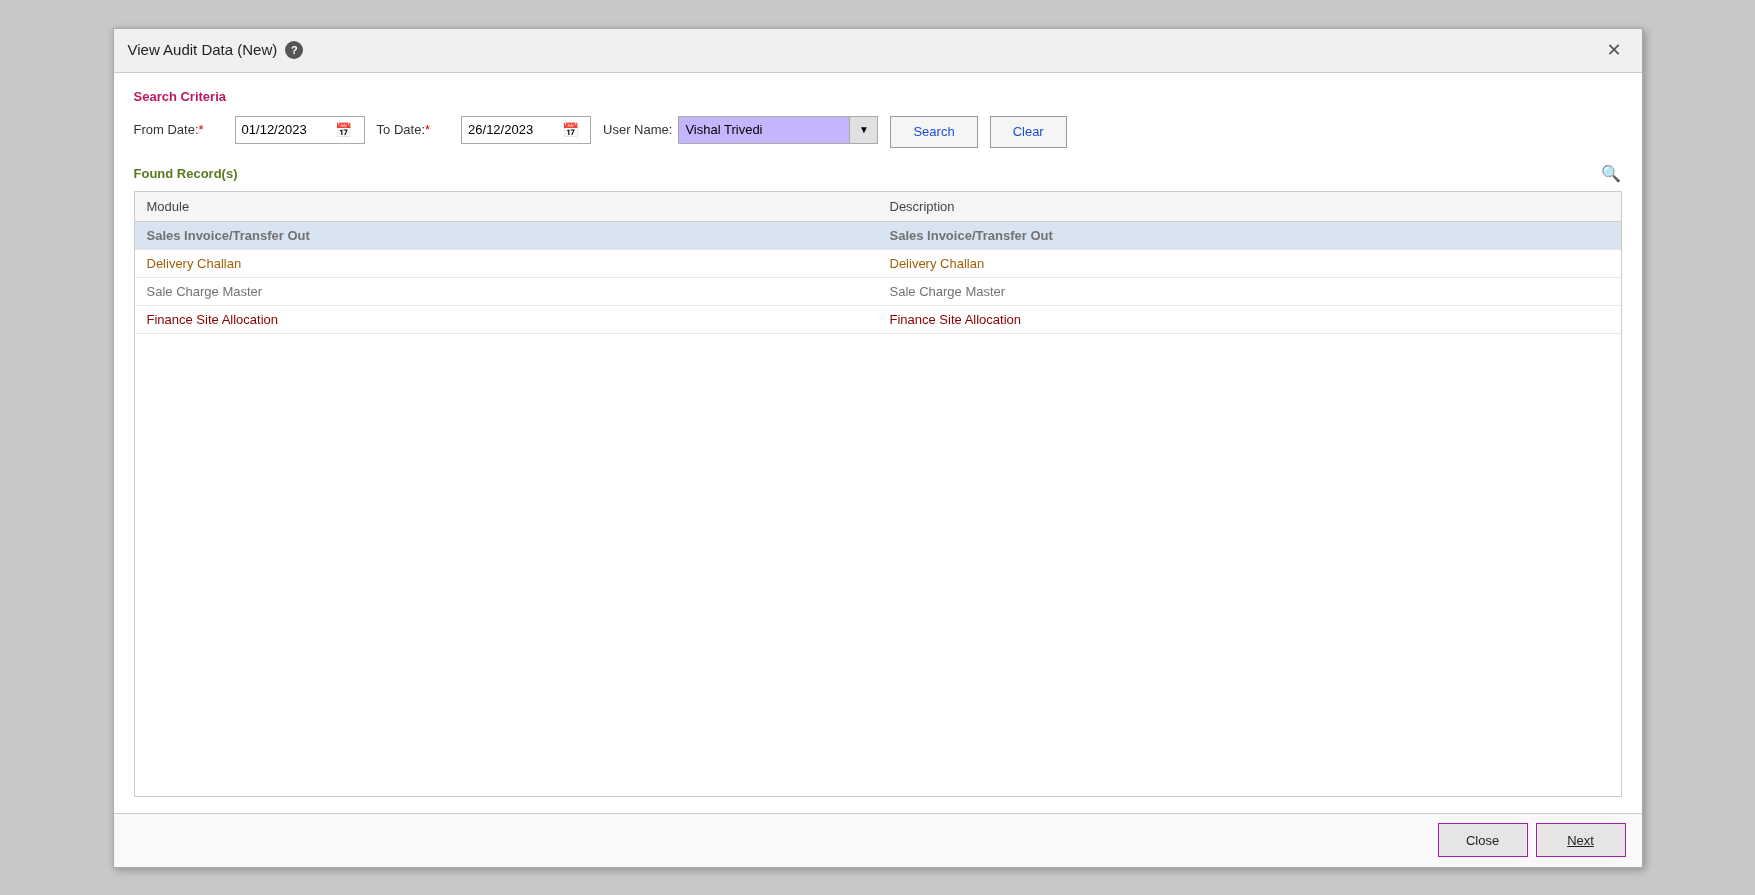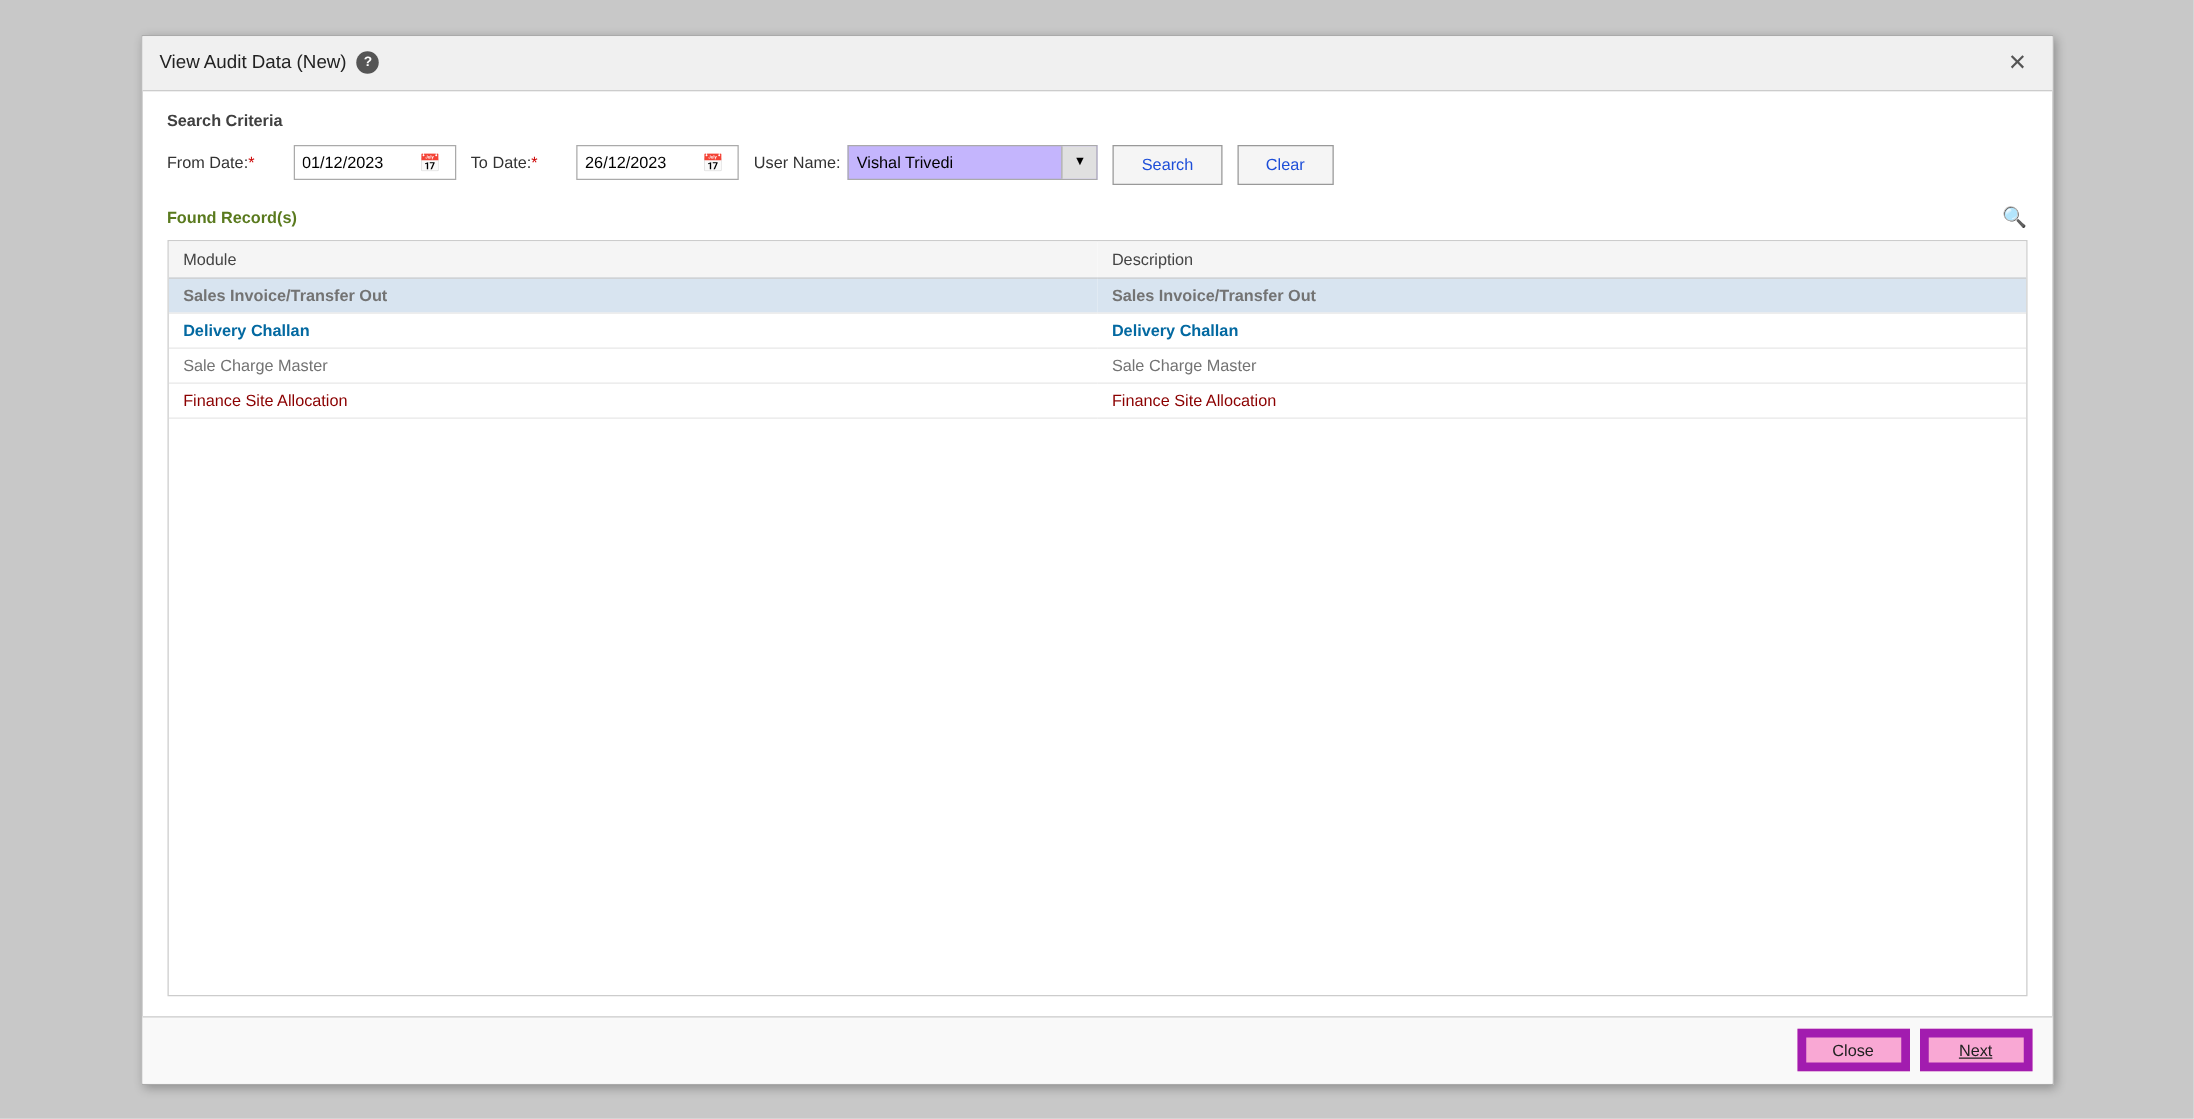--- a/index.html
+++ b/index.html
@@ -78,21 +78,21 @@
 
     .dialog-body {
       flex: 1;
       padding: 16px 20px;
       overflow: hidden;
       display: flex;
       flex-direction: column;
     }
 
     .section-title {
-      color: #404040;
+      color: #be185d;
       font-size: 13px;
       font-weight: bold;
       margin-bottom: 12px;
     }
 
     .search-criteria-row {
       display: flex;
       align-items: flex-start;
       gap: 12px;
       margin-bottom: 16px;
@@ -241,22 +241,21 @@
       padding: 6px 12px;
       font-size: 13px;
       color: #737373;
     }
 
     tbody tr.row-bold td {
       font-weight: bold;
     }
 
     tbody tr.row-red td {
-      color: #0369a1;
-      font-weight: bold;
+      color: #a16207;
     }
 
     tbody tr.row-dark-red td {
       color: #8b0000;
     }
 
     .dialog-footer {
       border-top: 1px solid #ccc;
       padding: 10px 16px;
       display: flex;
@@ -264,22 +263,22 @@
       gap: 8px;
       background: #f9f9f9;
       height: 54px;
       align-items: center;
     }
 
     .footer-btn {
       height: 34px;
       min-width: 90px;
       padding: 0 18px;
-      border: 7px solid #a21caf;
-      background: #f9a8d4;
+      border: 1px solid #a21caf;
+      background: #e5e5e5;
       cursor: pointer;
       font-size: 13px;
       color: #222;
     }
 
     .footer-btn.next-btn {
       text-decoration: underline;
     }
   </style>
 </head>

